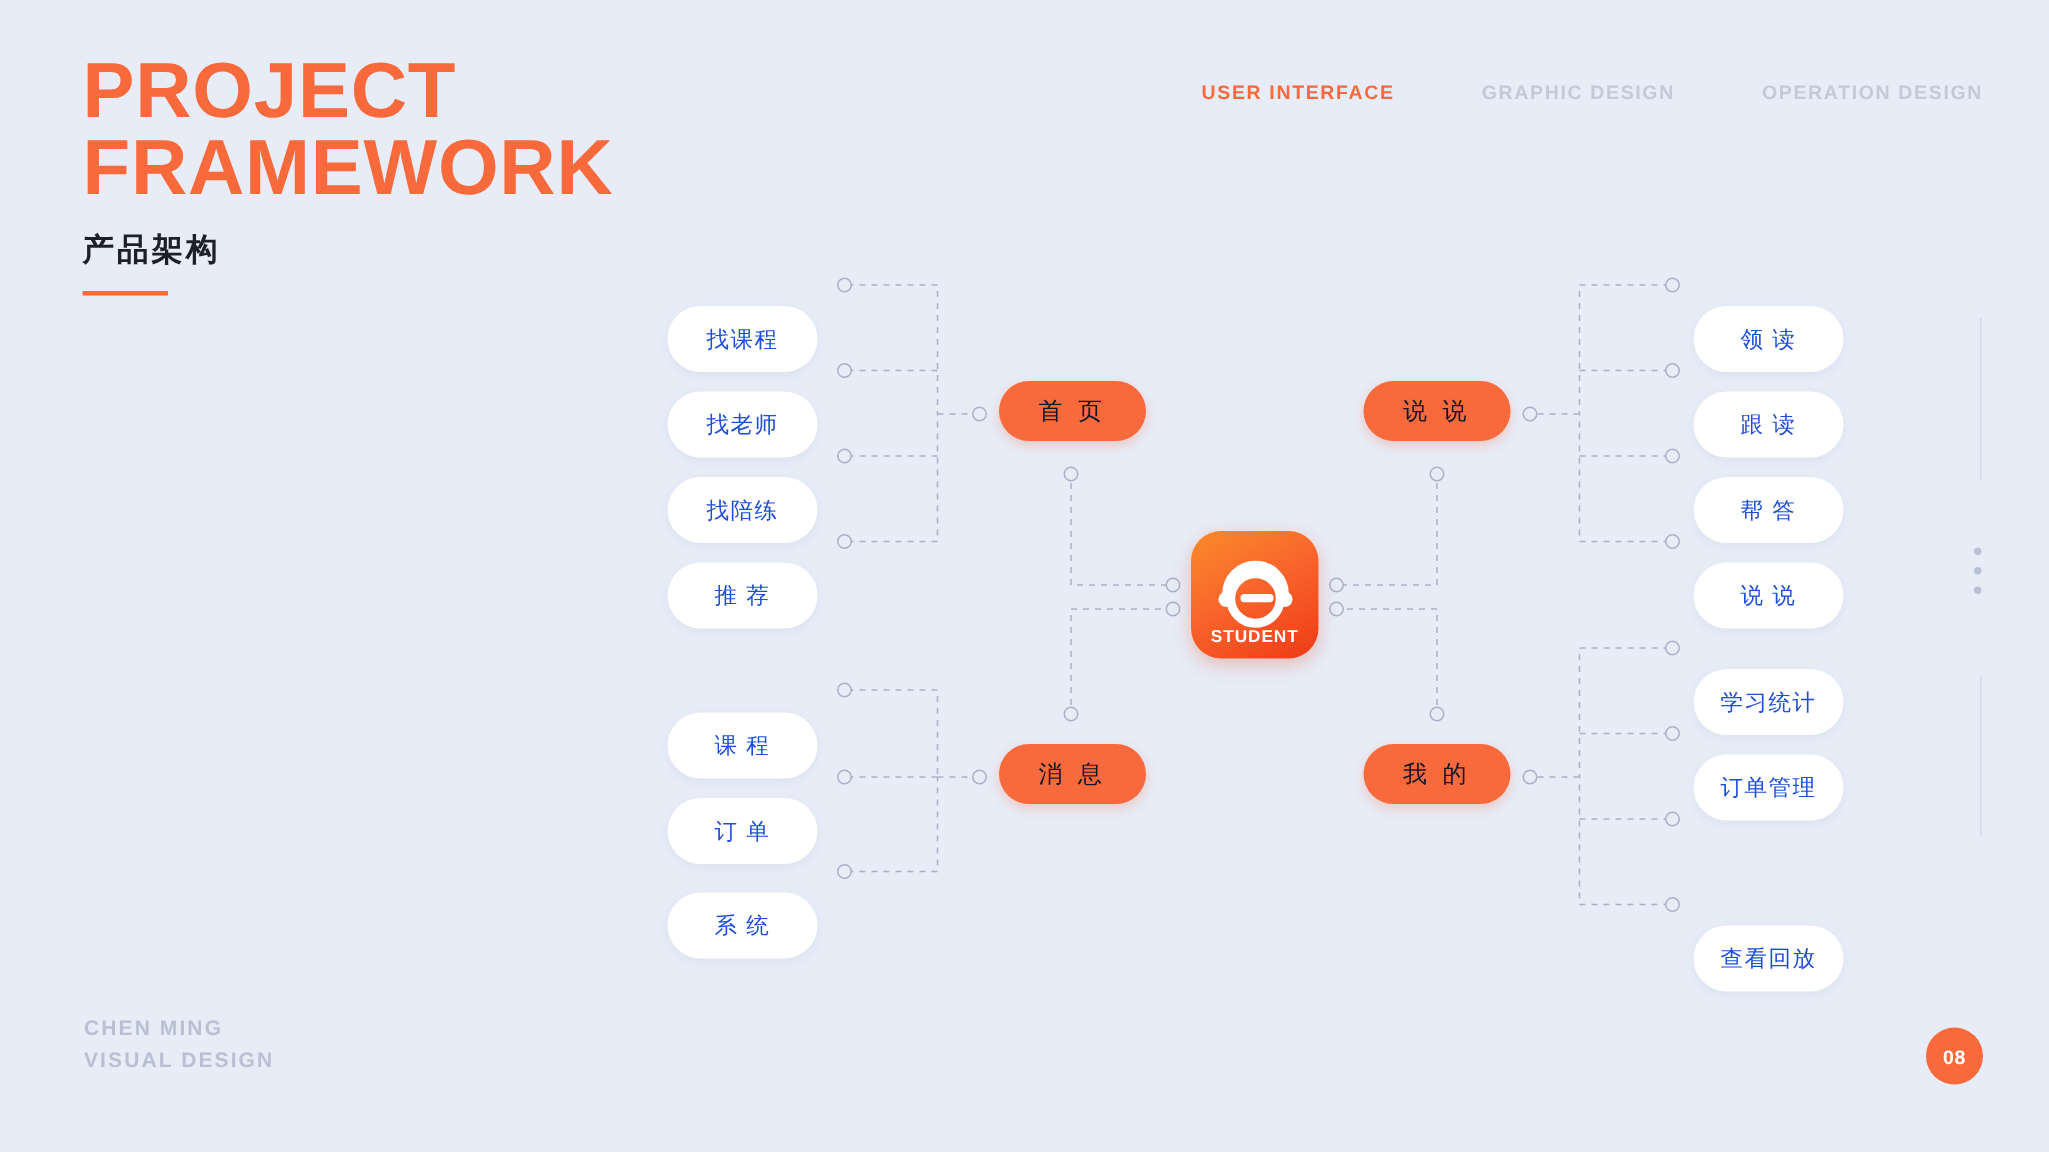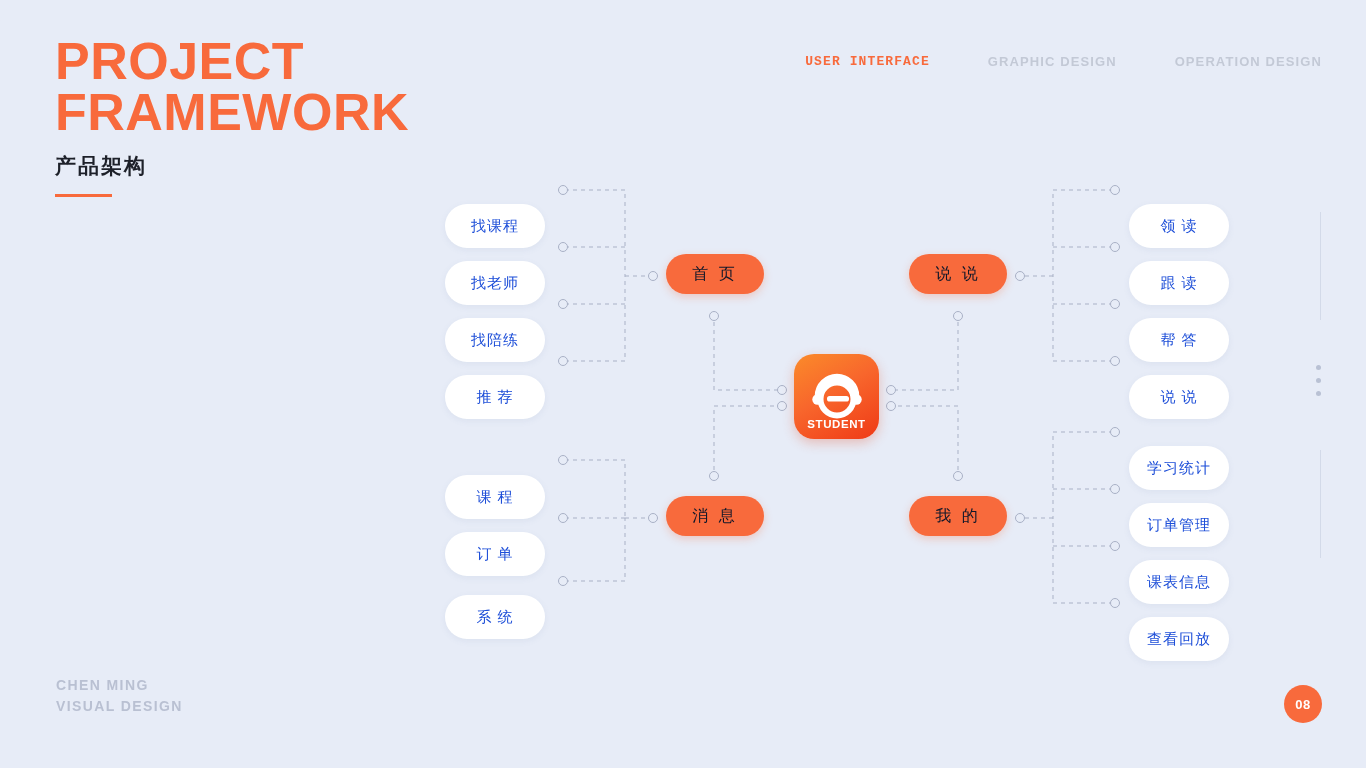--- a/index.html
+++ b/index.html
@@ -57,21 +57,21 @@
     right: 44px;
     top: 54px;
     display: flex;
     align-items: center;
     gap: 58px;
     font-size: 13px;
     font-weight: bold;
     letter-spacing: 1.1px;
   }
   .nav-item { color: #c3c9d6; white-space: nowrap; }
-  .nav-item.active { color: #f86a3c; font-family: Liberation Mono, monospace; }
+  .nav-item.active { color: #f86a3c; }
 
   
   #diagram {
     position: absolute;
     left: 0; top: 0;
     width: 1366px; height: 768px;
   }
   #connectors {
     position: absolute;
     left: 0; top: 0;
@@ -275,21 +275,20 @@
     <div class="pill" style="left:445px; top:496px;">订 单</div>
     <div class="pill" style="left:445px; top:559px;">系 统</div>
 
     <div class="pill" style="left:1129px; top:168px;">领 读</div>
     <div class="pill" style="left:1129px; top:225px;">跟 读</div>
     <div class="pill" style="left:1129px; top:282px;">帮 答</div>
     <div class="pill" style="left:1129px; top:339px;">说 说</div>
 
     <div class="pill" style="left:1129px; top:410px;">学习统计</div>
     <div class="pill" style="left:1129px; top:467px;">订单管理</div>
-    <div class="pill" style="left:1129px; top:524px;">课表信息</div>
     <div class="pill" style="left:1129px; top:581px;">查看回放</div>
 
     <div class="node-orange" style="left:666px; top:254px;">首 页</div>
     <div class="node-orange" style="left:909px; top:254px;">说 说</div>
     <div class="node-orange" style="left:909px; top:496px;">我 的</div>
     <div class="node-orange" style="left:666px; top:496px;">消 息</div>
 
     <div id="app-icon">
       <svg width="85" height="85" viewBox="0 0 85 85">
 

